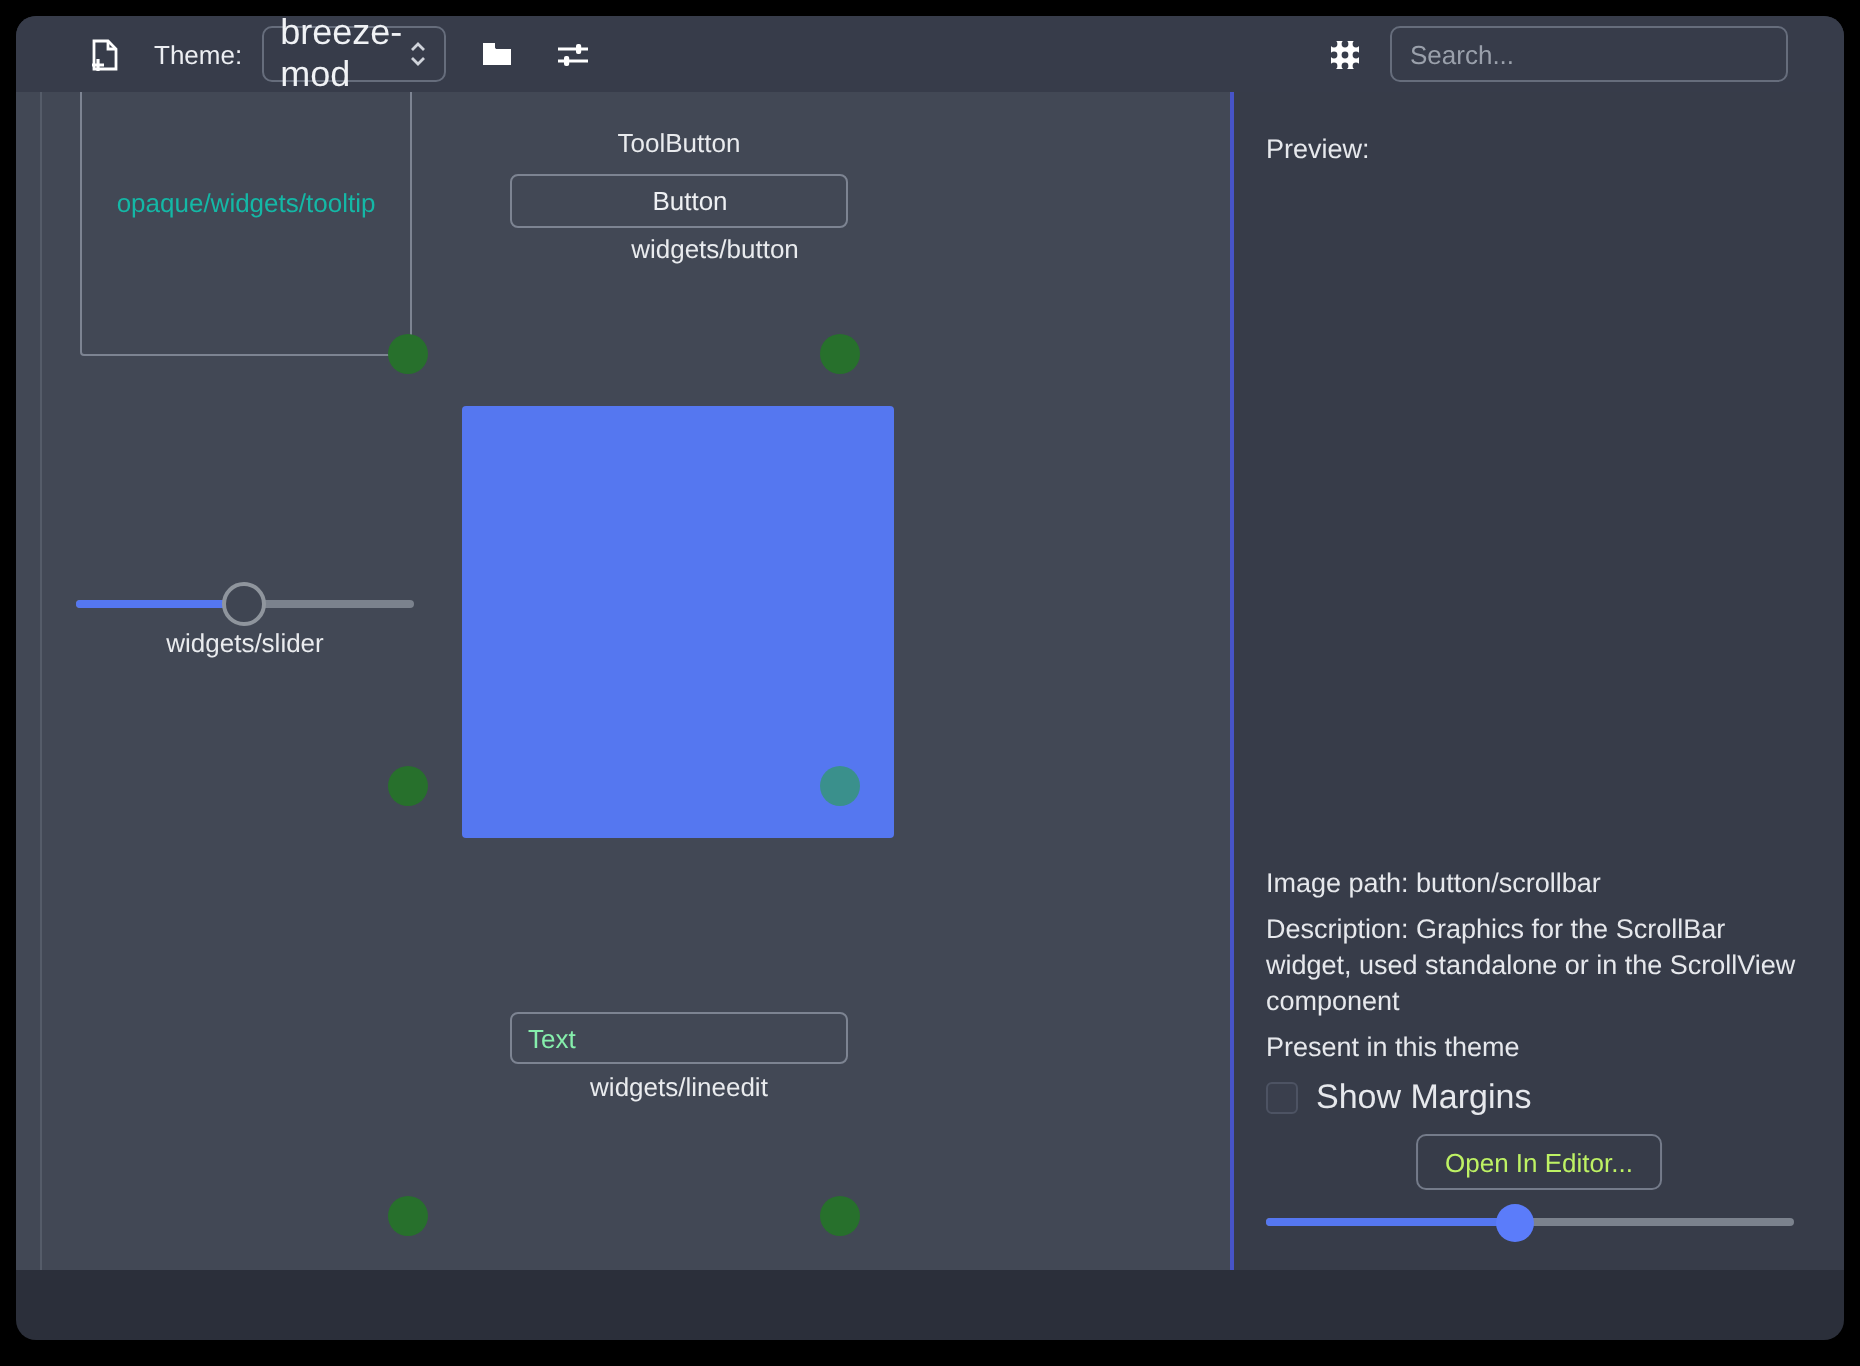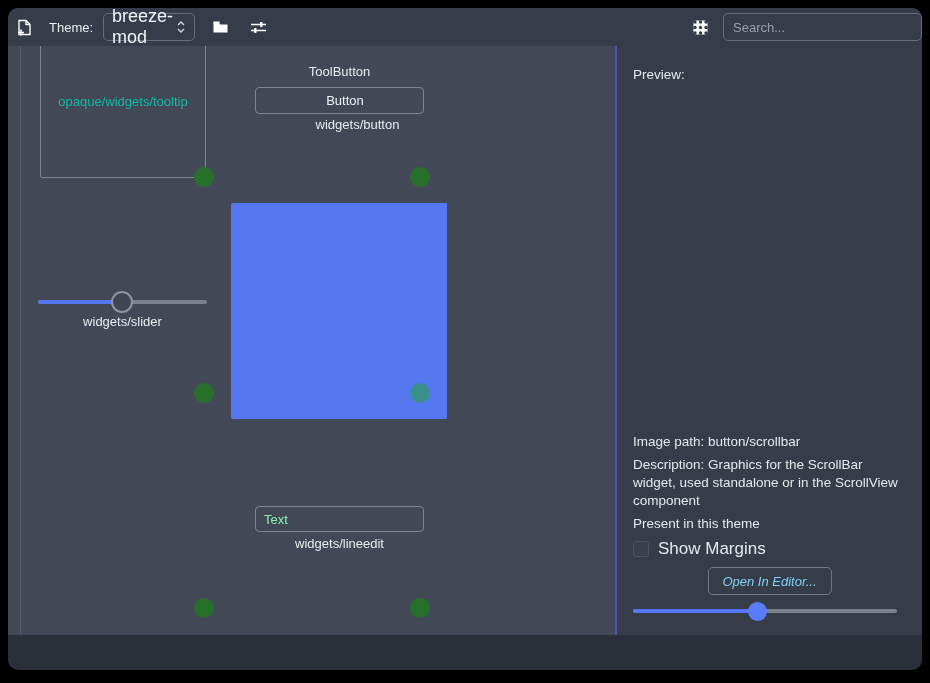--- a/index.html
+++ b/index.html
@@ -11,21 +11,21 @@
   
   .titlebar { position:relative; height:30px; background:#2b2f3a; display:flex; align-items:center; }
   .tb-left { position:absolute; left:16px; top:0; height:30px; display:flex; align-items:center; gap:10px; }
   .tb-title { width:100%; text-align:center; color:#d6d9df; font-size:13px; }
   .tb-right { position:absolute; right:12px; top:0; height:30px; display:flex; align-items:center; gap:7px; }
   .wbtn { width:16px; height:16px; border-radius:50%; background:#8a8f99; }
   .pencil { width:18px; height:18px; }
   
   .toolbar {
     position:relative; height:38px; background:#373c4a;
-    display:flex; align-items:center; padding:0 0;
+    display:flex; align-items:center; padding:0 28px;
   }
   .tool-icon { width:17px; height:17px; flex:0 0 auto; }
   .newdoc { margin-left:8px; margin-right:16px; }
   .theme-label { color:#eceef2; font-size:13px; margin-right:10px; }
   .combobox {
     width:92px; height:28px; border:1px solid #666d7c; border-radius:5px;
     display:flex; align-items:center; padding:0 8px; color:#f0f2f5; font-size:18px;
     background:transparent;
   }
   .combobox .cb-text { flex:1; }
@@ -89,23 +89,22 @@
   .p-preview { top:21px; }
   .p-imgpath { top:388px; }
   .p-desc { top:410px; width:272px; line-height:18px; }
   .p-present { top:470px; }
   .p-margins-row { position:absolute; left:16px; top:493px; display:flex; align-items:center; gap:9px; }
   .checkbox { width:16px; height:16px; border-radius:3px; background:#3a3f4d; border:1px solid #4d5363; }
   .p-margins-label { color:#e6e8ec; font-size:17px; }
   .open-editor-btn {
     position:absolute; left:50%; transform:translateX(-50%); top:521px;
     height:28px; padding:0 14px; border:1px solid #747b8a; border-radius:5px;
-    background:transparent; color:#7dd3fc; font-size:13px;
-    font-family:"Liberation Sans", sans-serif;
-    font-style:italic;
+    background:transparent; color:#bef264; font-size:13px;
+    font-family:"Liberation Sans", sans-serif;
   }
   .p-track { position:absolute; left:16px; top:563px; width:264px; height:4px; border-radius:2px; background:#7b828d; }
   .p-fill  { position:absolute; left:16px; top:563px; width:124px; height:4px; border-radius:2px; background:#5577f0; }
   .p-handle { position:absolute; left:131px; top:556px; width:19px; height:19px; border-radius:50%; background:#5b7cfa; }
 </style>
 </head>
 <body>
 
 <div class="window">
 

